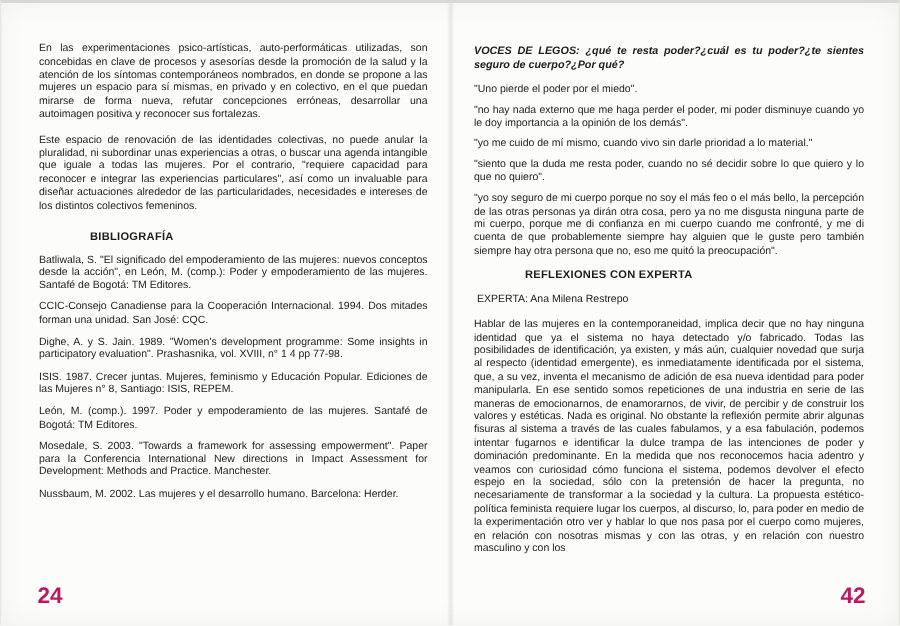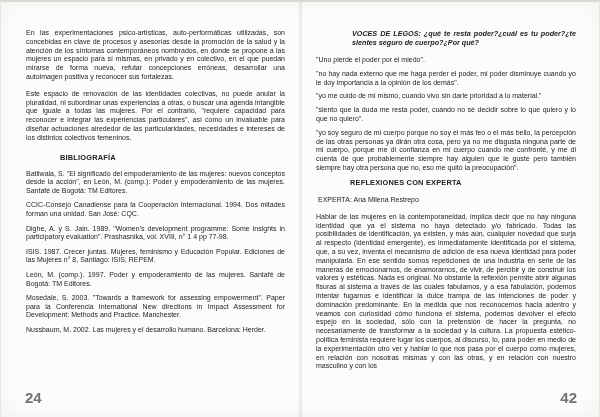--- a/index.html
+++ b/index.html
@@ -43,21 +43,20 @@
     margin: 10px 0 8px 0;
     padding-left: 34px;
   }
   .voces-heading {
     font-size: 7.2px;
     font-weight: bold;
     font-style: italic;
     line-height: 9px;
     text-align: justify;
     margin-bottom: 9px;
-    margin-left: 36px;
   }
   .bib-entry {
     font-size: 7px;
     line-height: 8.6px;
     text-align: justify;
     margin-bottom: 6px;
   }
   .quote {
     font-size: 7px;
     line-height: 8.8px;
@@ -68,21 +67,21 @@
     font-size: 7px;
     line-height: 9px;
     margin: 0 0 9px 2px;
   }
   .reflexiones-heading { margin-top: 0; }
   .page-num {
     position: absolute;
     bottom: 13px;
     font-size: 15px;
     font-weight: bold;
-    color: #737373;
+    color: #be185d;
   }
   .page-num.left  { left: 24px; }
   .page-num.right { right: 24px; }
 </style>
 </head>
 <body>
 
 <div class="spread">
 
   <div class="page page-left">

